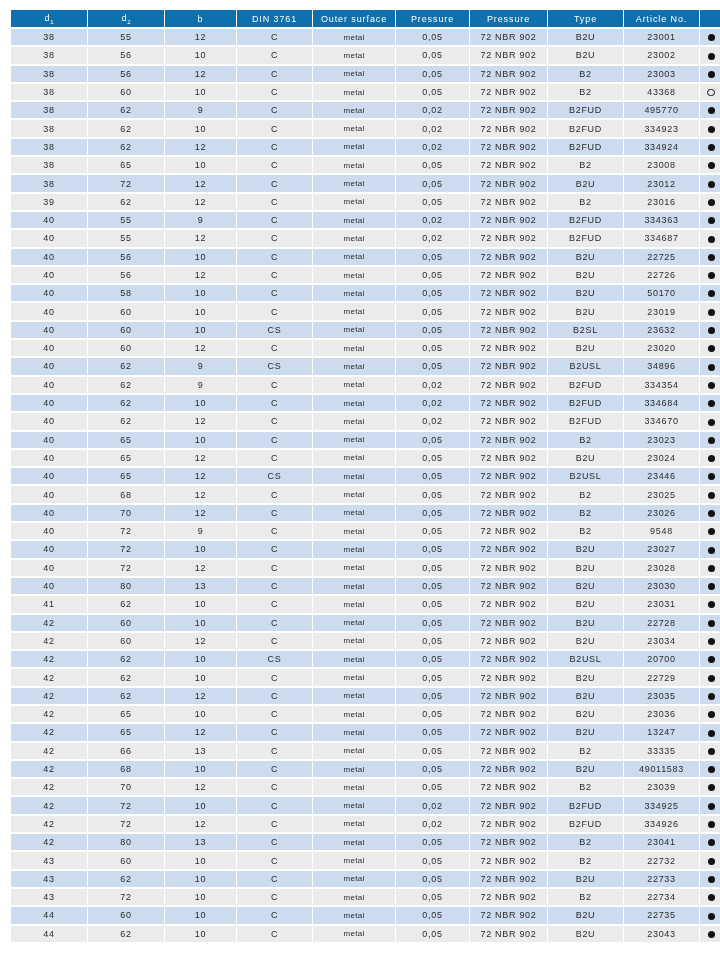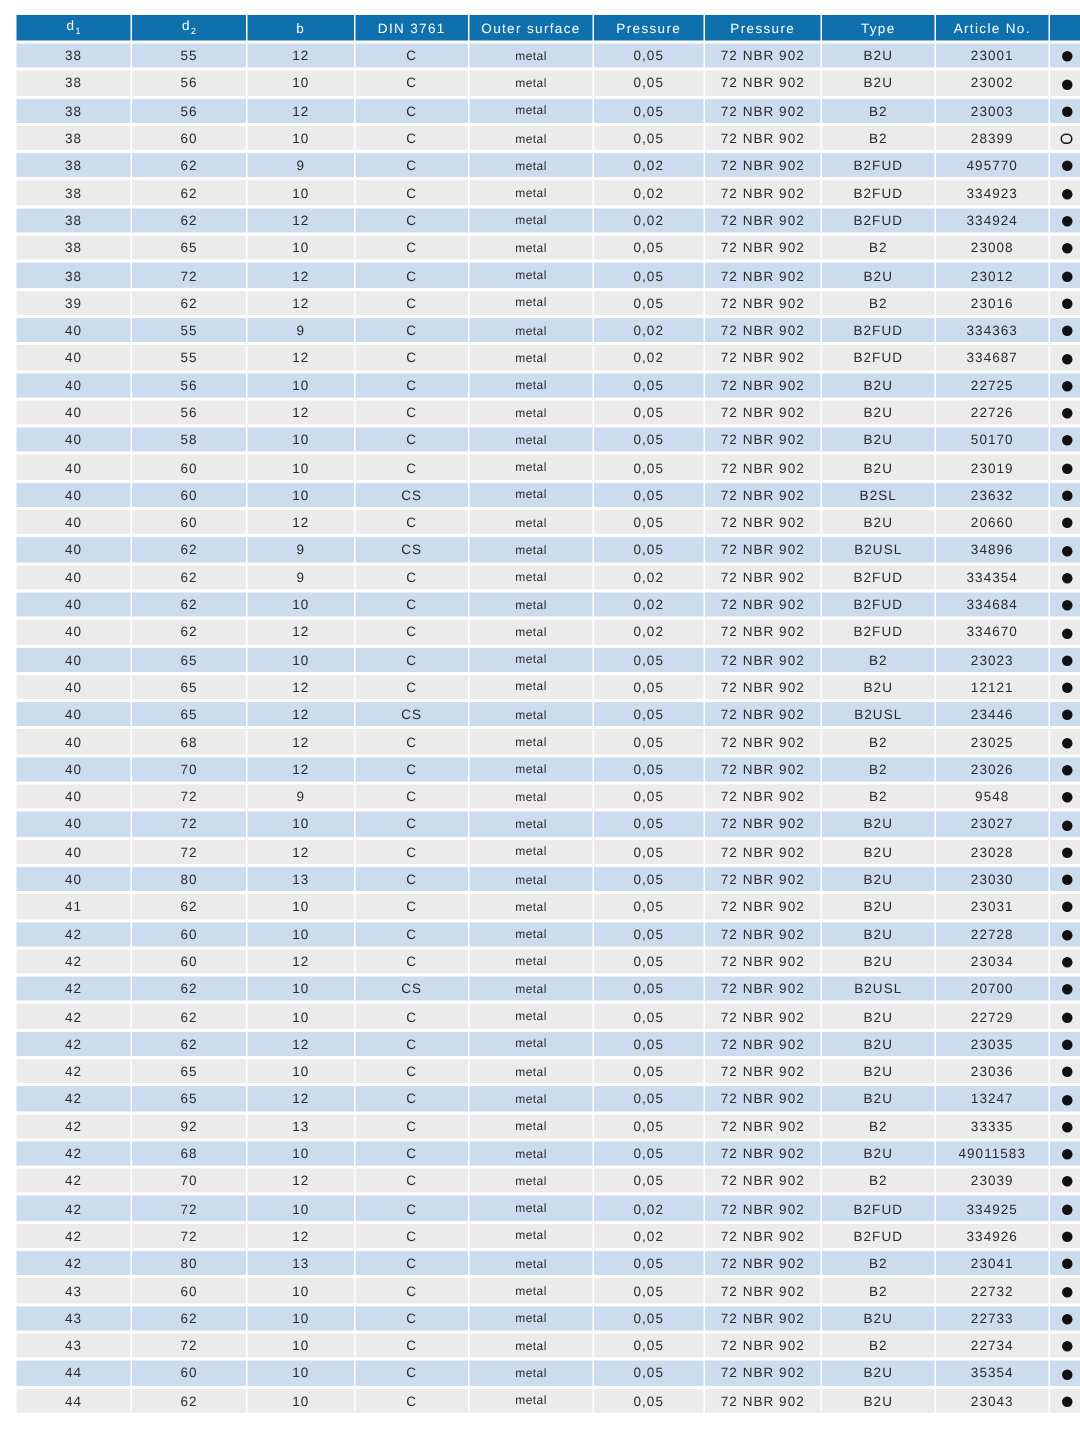--- a/index.html
+++ b/index.html
@@ -125,21 +125,21 @@
         </tr>
         <tr class="gray">
           <td>38</td>
           <td>60</td>
           <td>10</td>
           <td>C</td>
           <td class="surface">metal</td>
           <td>0,05</td>
           <td>72 NBR 902</td>
           <td>B2</td>
-          <td>28399</td>
+          <td>43368</td>
           <td><span class="dot open"></span></td>
         </tr>
         <tr class="blue">
           <td>38</td>
           <td>62</td>
           <td>9</td>
           <td>C</td>
           <td class="surface">metal</td>
           <td>0,02</td>
           <td>72 NBR 902</td>
@@ -293,21 +293,21 @@
         </tr>
         <tr class="gray">
           <td>40</td>
           <td>60</td>
           <td>12</td>
           <td>C</td>
           <td class="surface">metal</td>
           <td>0,05</td>
           <td>72 NBR 902</td>
           <td>B2U</td>
-          <td>20660</td>
+          <td>23020</td>
           <td><span class="dot filled"></span></td>
         </tr>
         <tr class="blue">
           <td>40</td>
           <td>62</td>
           <td>9</td>
           <td>CS</td>
           <td class="surface">metal</td>
           <td>0,05</td>
           <td>72 NBR 902</td>
@@ -365,21 +365,21 @@
         </tr>
         <tr class="gray">
           <td>40</td>
           <td>65</td>
           <td>12</td>
           <td>C</td>
           <td class="surface">metal</td>
           <td>0,05</td>
           <td>72 NBR 902</td>
           <td>B2U</td>
-          <td>12121</td>
+          <td>23024</td>
           <td><span class="dot filled"></span></td>
         </tr>
         <tr class="blue">
           <td>40</td>
           <td>65</td>
           <td>12</td>
           <td>CS</td>
           <td class="surface">metal</td>
           <td>0,05</td>
           <td>72 NBR 902</td>
@@ -550,21 +550,21 @@
           <td>C</td>
           <td class="surface">metal</td>
           <td>0,05</td>
           <td>72 NBR 902</td>
           <td>B2U</td>
           <td>13247</td>
           <td><span class="dot filled"></span></td>
         </tr>
         <tr class="gray">
           <td>42</td>
-          <td>92</td>
+          <td>66</td>
           <td>13</td>
           <td>C</td>
           <td class="surface">metal</td>
           <td>0,05</td>
           <td>72 NBR 902</td>
           <td>B2</td>
           <td>33335</td>
           <td><span class="dot filled"></span></td>
         </tr>
         <tr class="blue">
@@ -665,21 +665,21 @@
         </tr>
         <tr class="blue">
           <td>44</td>
           <td>60</td>
           <td>10</td>
           <td>C</td>
           <td class="surface">metal</td>
           <td>0,05</td>
           <td>72 NBR 902</td>
           <td>B2U</td>
-          <td>35354</td>
+          <td>22735</td>
           <td><span class="dot filled"></span></td>
         </tr>
         <tr class="gray">
           <td>44</td>
           <td>62</td>
           <td>10</td>
           <td>C</td>
           <td class="surface">metal</td>
           <td>0,05</td>
           <td>72 NBR 902</td>

